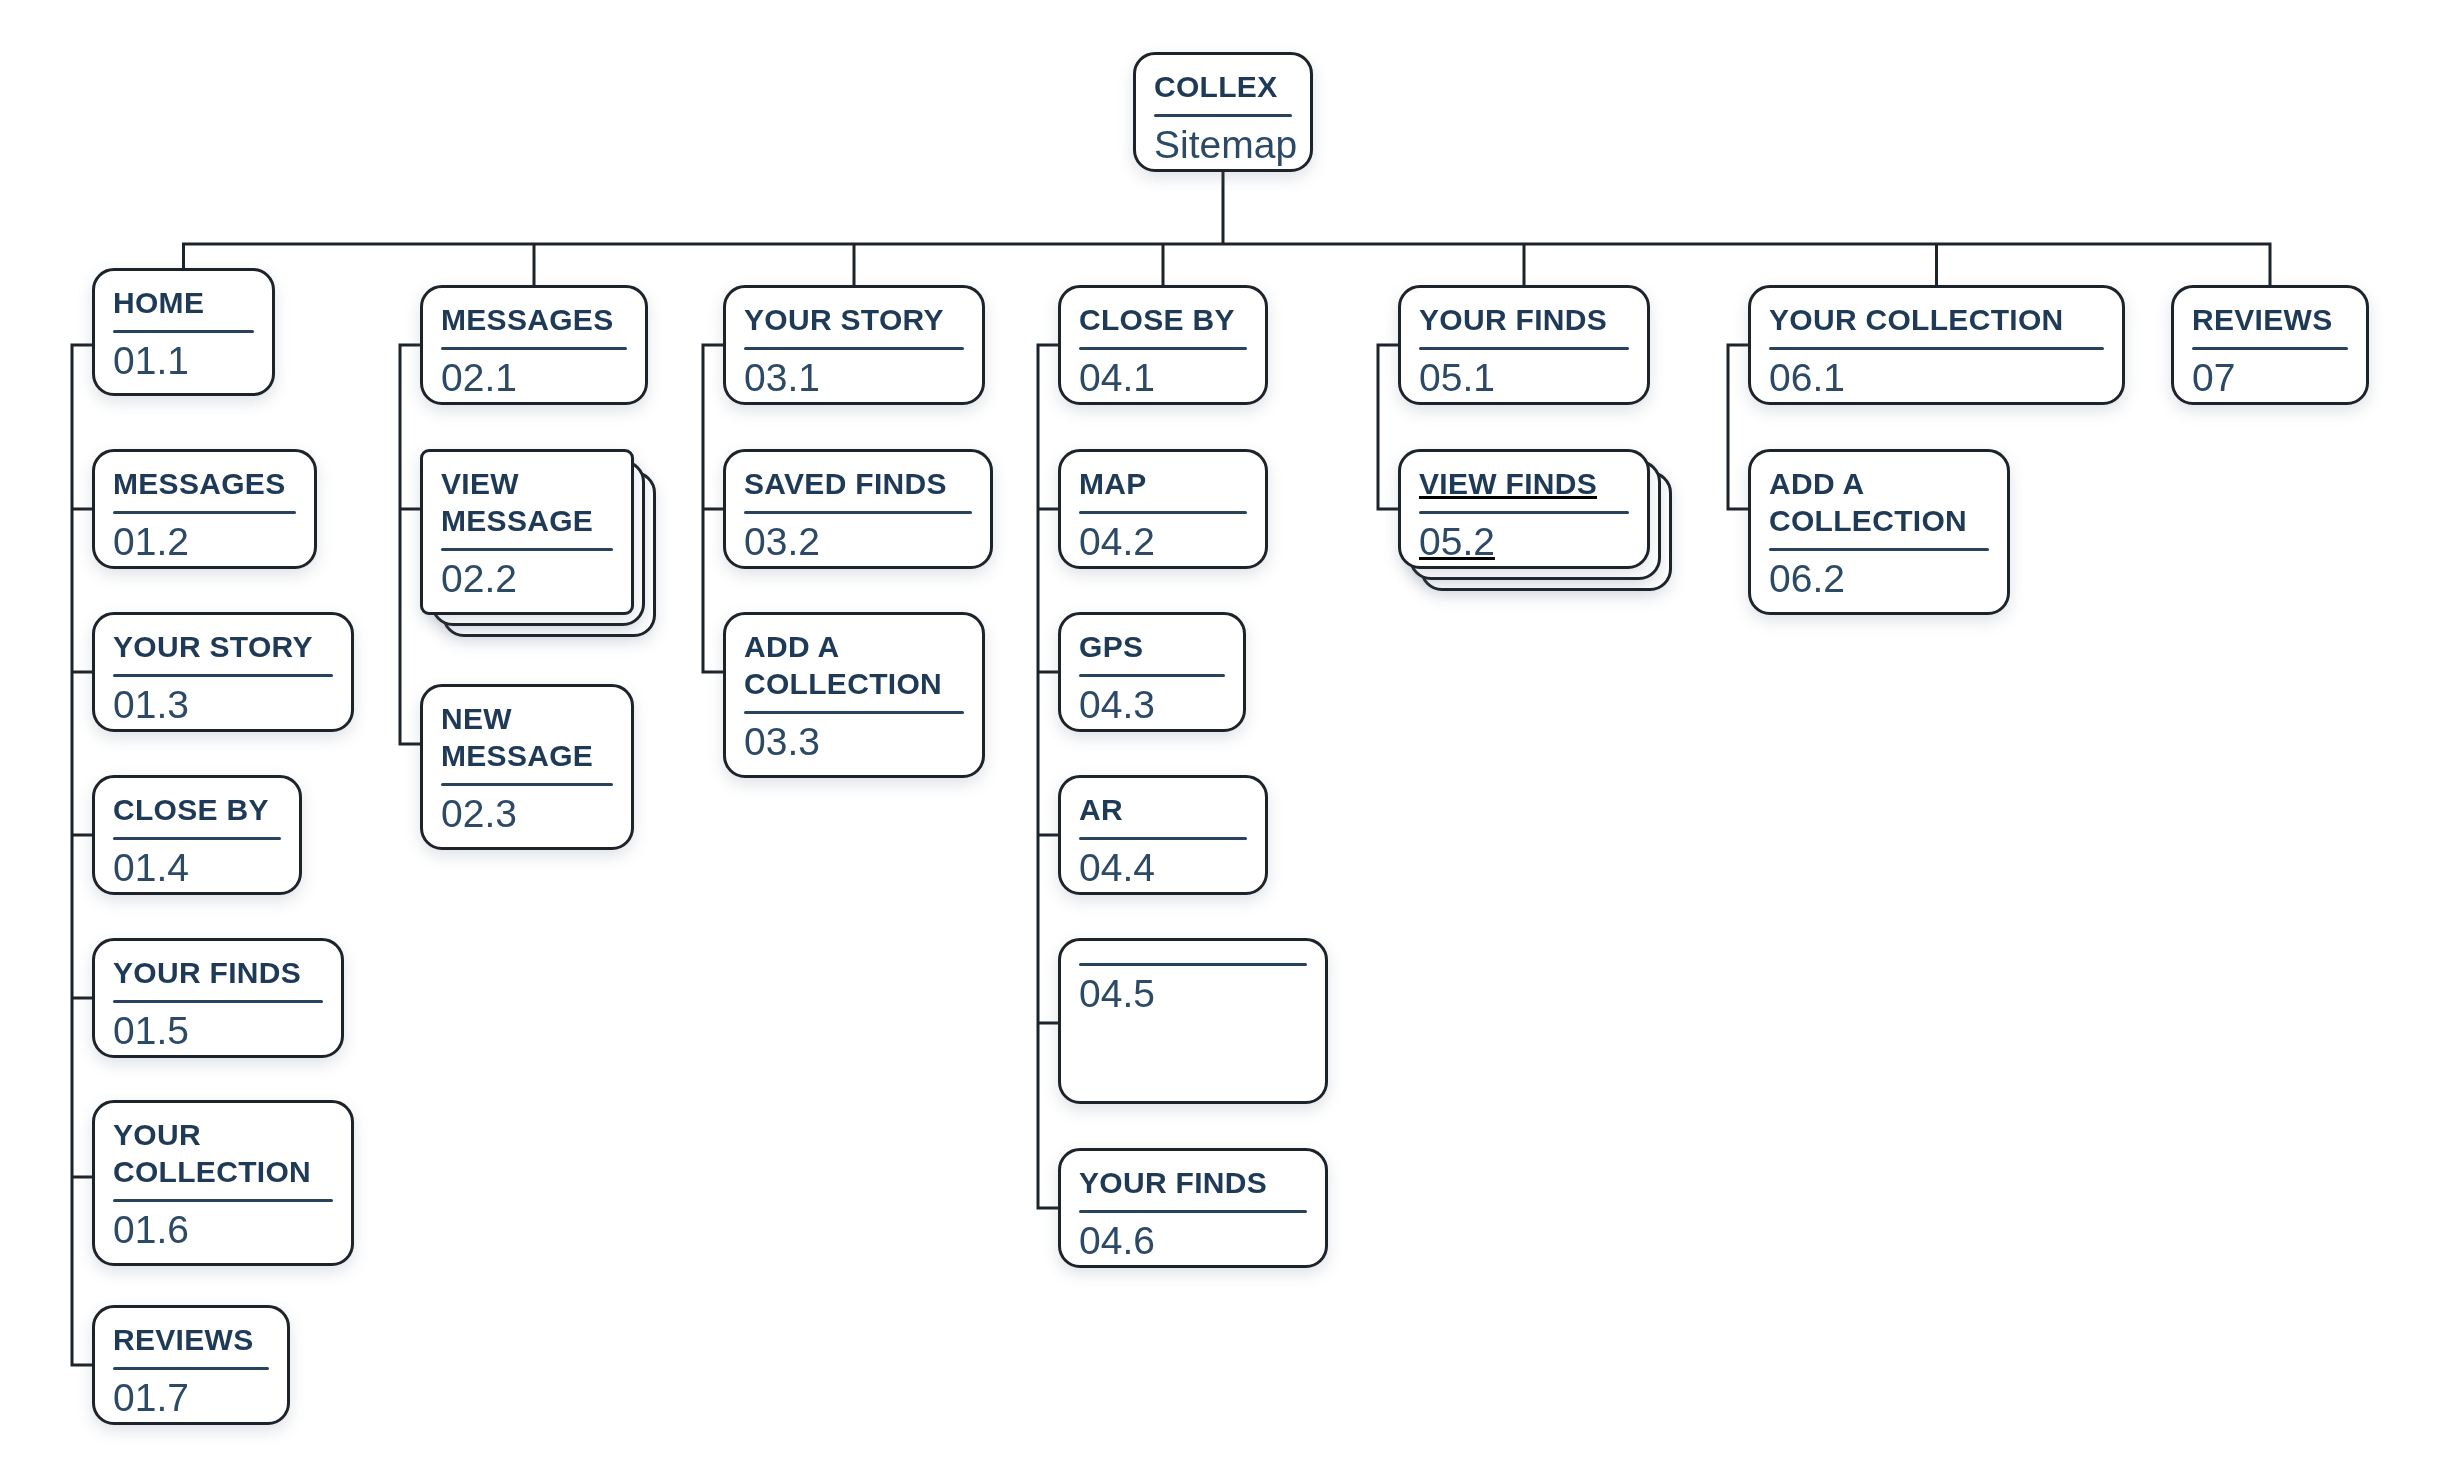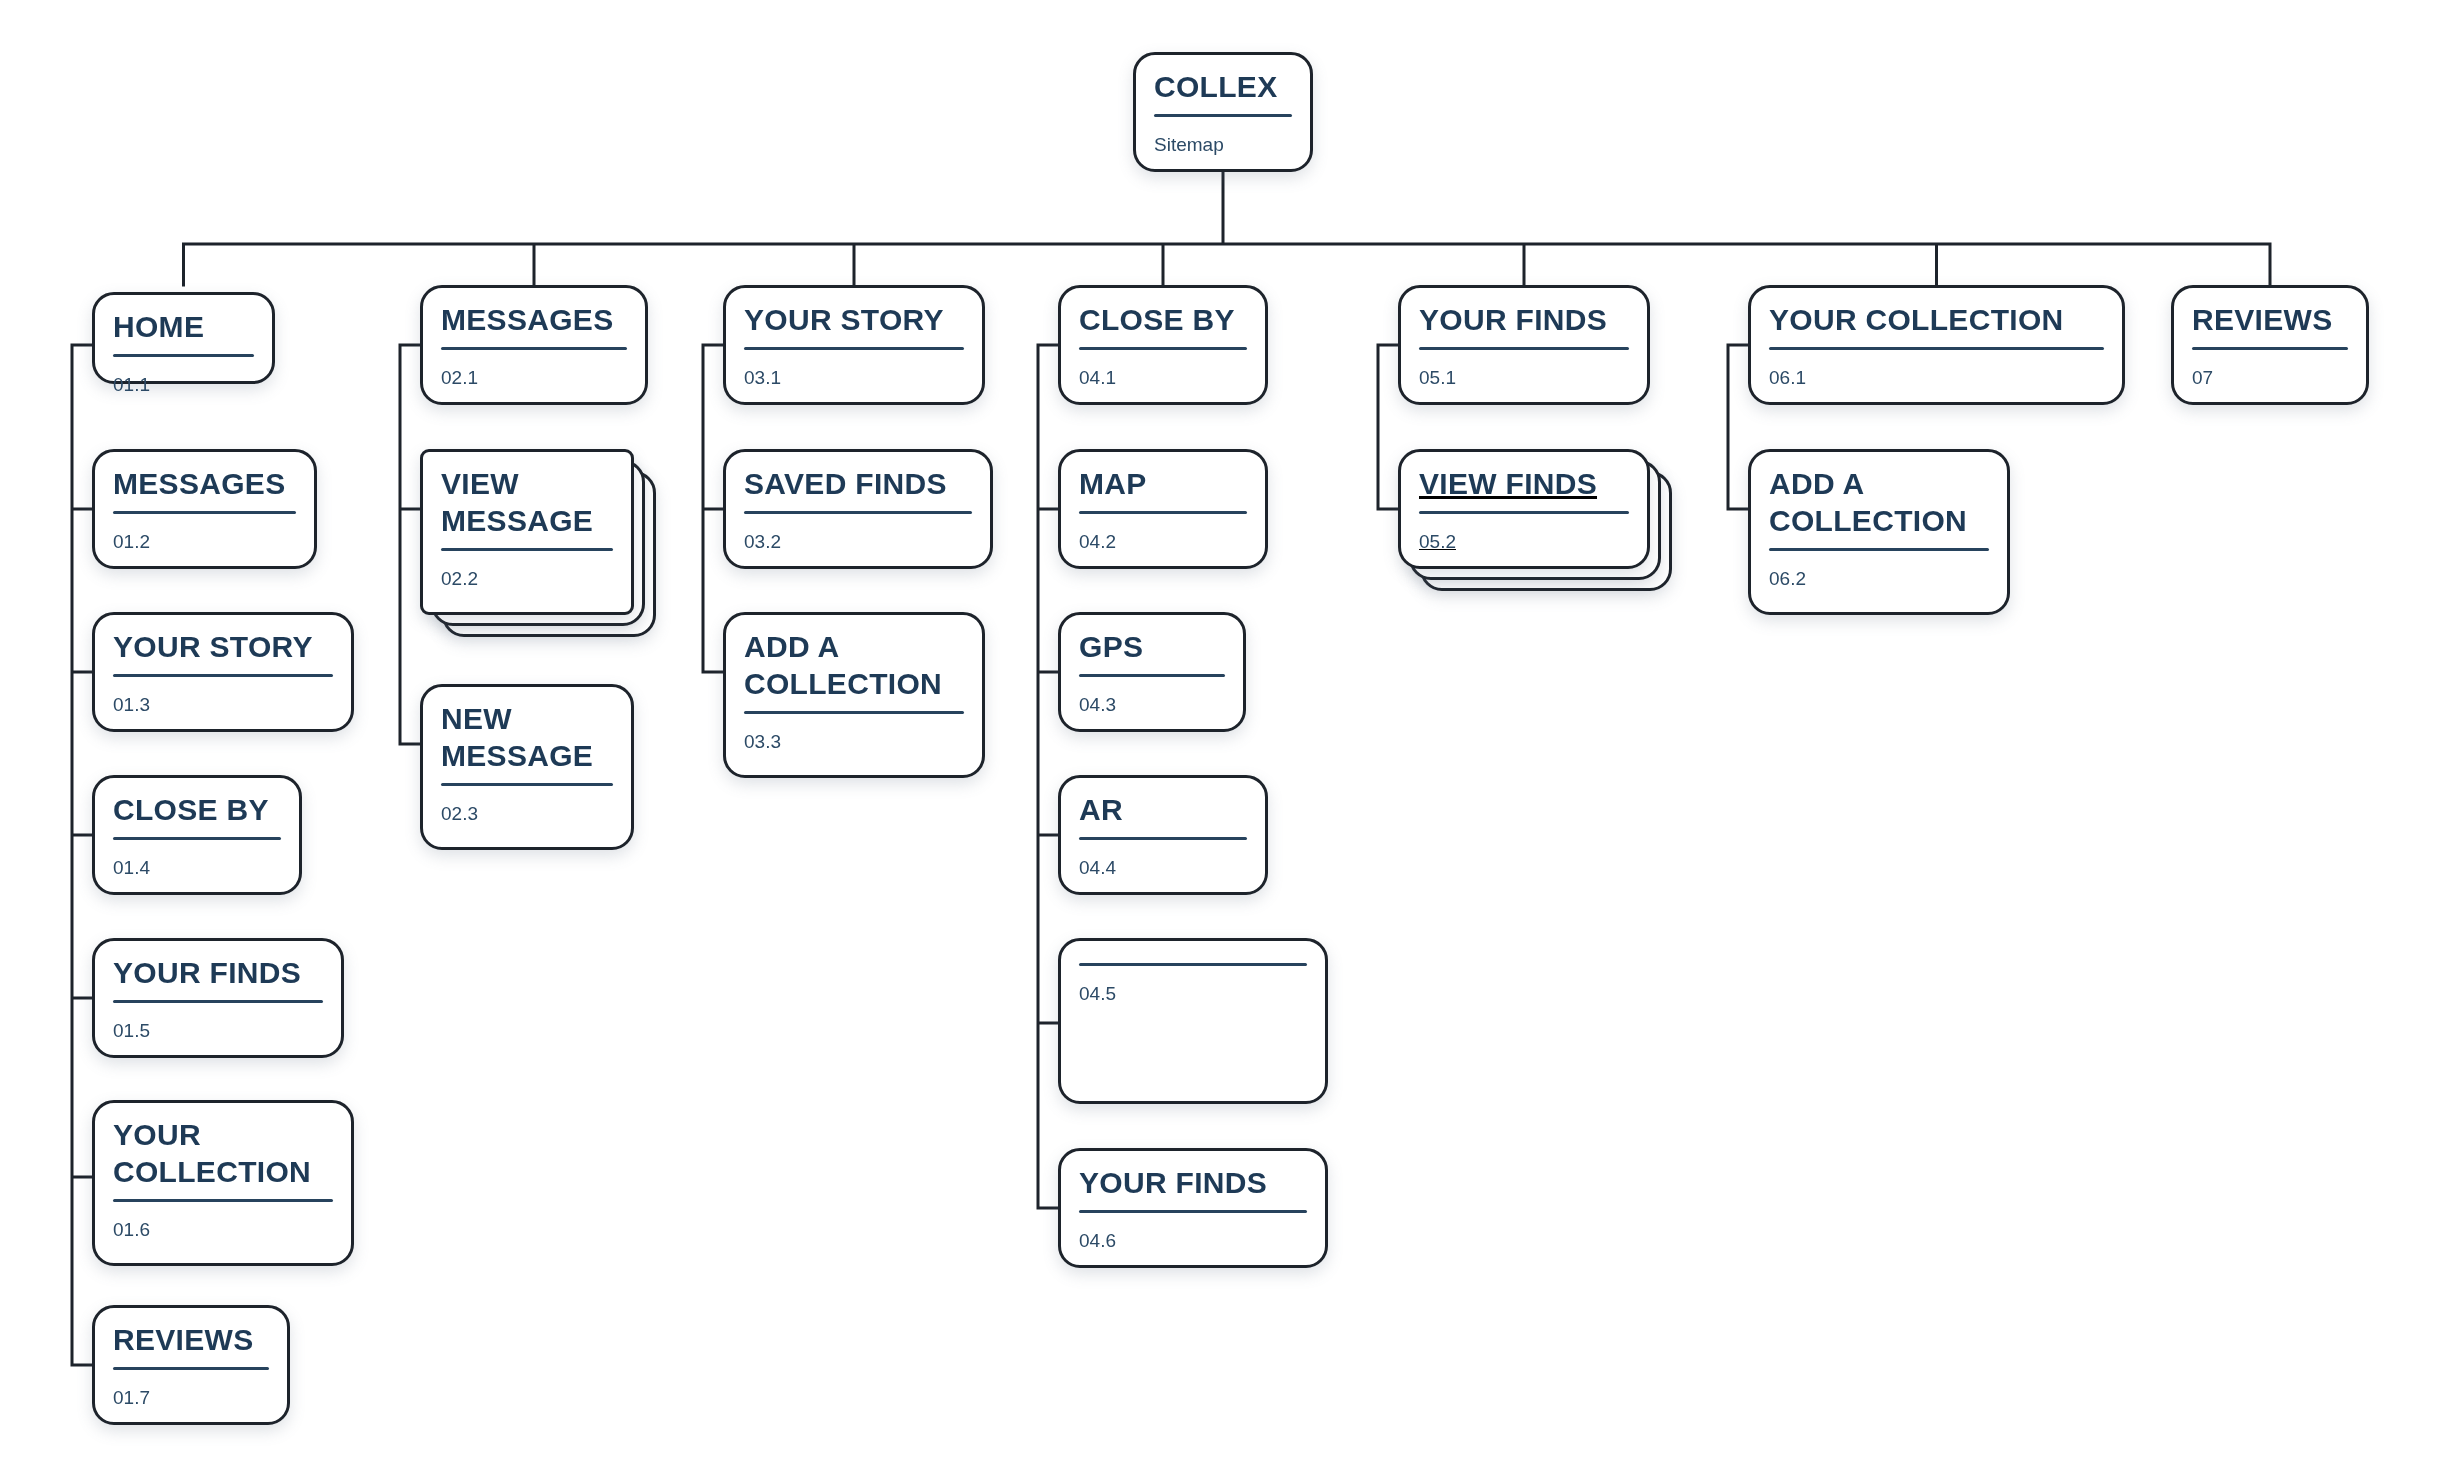--- a/index.html
+++ b/index.html
@@ -21,36 +21,36 @@
   .node{
     padding:13px 18px 0 18px;
     box-shadow:0 6px 16px rgba(96,108,128,0.20);
   }
   .stack-layer{box-shadow:0 6px 16px rgba(96,108,128,0.20);}
   .title{
     font-weight:700;font-size:30px;line-height:37px;
     letter-spacing:.3px;color:#1e3a56;
   }
   .rule{height:3px;background:#27435d;margin:9px 0 11px 0;border-radius:2px;}
-  .num{font-weight:400;font-size:19px;line-height:34px;color:#2c4a66;}
+  .num{font-weight:400;font-size:39px;line-height:34px;color:#2c4a66;}
 </style>
 </head>
 <body>
 
 <div class="canvas">
   <svg id="connectors" width="2442" height="1484" viewBox="0 0 2442 1484">
     <path id="connector-path" fill="none" stroke-width="3" stroke-linecap="square" d="M1223,172 V244 M183.5,244 H2270 M183.5,244 V285 M534,244 V285 M854,244 V285 M1163,244 V285 M1524,244 V285 M1936.5,244 V285 M2270,244 V285 M92,345 H72 V1365 M72,509 H92 M72,672 H92 M72,835 H92 M72,998 H92 M72,1177 H92 M72,1365 H92 M420,345 H400 V744 M400,509 H420 M400,744 H420 M723,345 H703 V672 M703,509 H723 M703,672 H723 M1058,345 H1038 V1208 M1038,509 H1058 M1038,672 H1058 M1038,835 H1058 M1038,1023 H1058 M1038,1208 H1058 M1398,345 H1378 V509 M1378,509 H1398 M1748,345 H1728 V509 M1728,509 H1748" stroke="#1d232b"></path>
   </svg>
   <div id="nodes">
       <div class="node" style="left: 1133px; top: 52px; width: 180px; height: 120px;">
         <div class="title">COLLEX</div>
         <div class="rule"></div>
         <div class="num">Sitemap</div>
       </div>
-      <div class="node" style="left: 92px; top: 292px; width: 183px; height: 92px;">
+      <div class="node" style="left: 92px; top: 268px; width: 183px; height: 128px;">
         <div class="title">HOME</div>
         <div class="rule"></div>
         <div class="num">01.1</div>
       </div>
       <div class="node" style="left: 92px; top: 449px; width: 225px; height: 120px;">
         <div class="title">MESSAGES</div>
         <div class="rule"></div>
         <div class="num">01.2</div>
       </div>
       <div class="node" style="left: 92px; top: 612px; width: 262px; height: 120px;">

